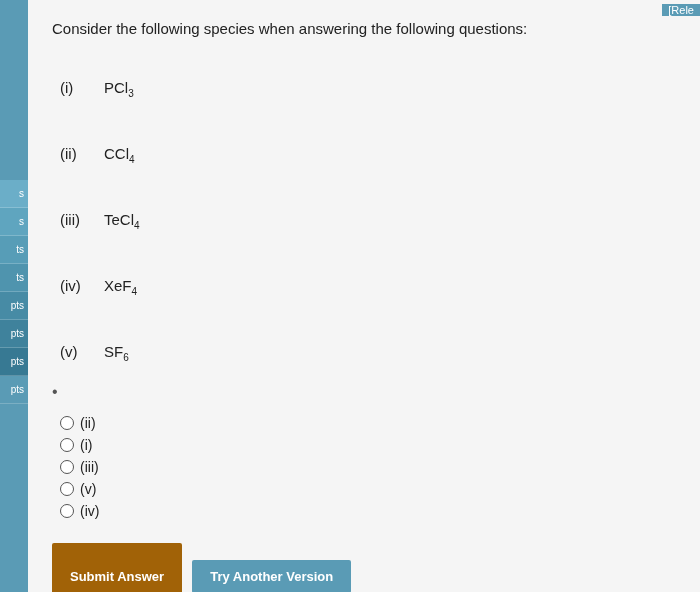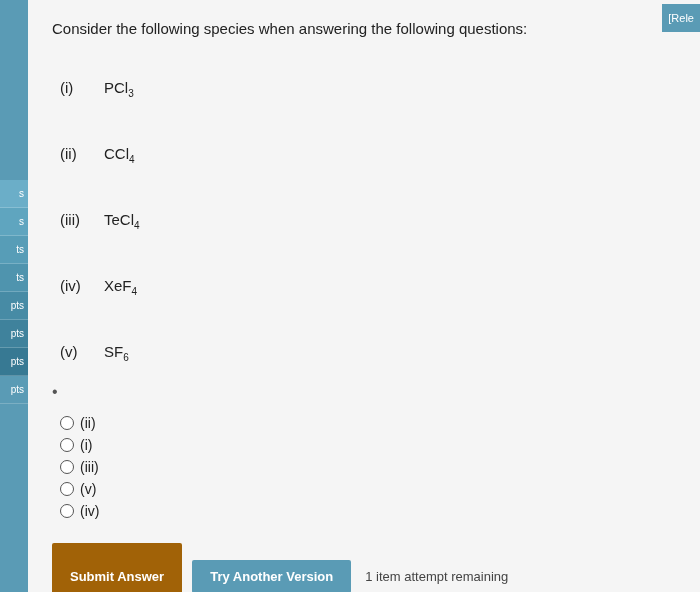--- a/index.html
+++ b/index.html
@@ -59,21 +59,21 @@
       overflow: hidden;
     }
 
     .top-right-link {
       position: absolute;
       top: 4px;
       right: 0;
       background-color: #5a9bb5;
       color: white;
       font-size: 11px;
-      padding: 8px 6px;
+      padding: 0 6px;
       cursor: pointer;
     }
 
     .question-text {
       font-size: 15px;
       color: #222;
       margin-bottom: 4px;
       line-height: 1.4;
     }
 
@@ -259,15 +259,14 @@
     </label>
     <label class="radio-option">
       <div class="radio-circle"></div>
       <span>(iv)</span>
     </label>
   </div>
 
   <div class="action-bar">
     <button class="btn-submit">Submit Answer</button>
     <button class="btn-try">Try Another Version</button>
-    <span class="attempt-text">1 item attempt remaining</span>
   </div>
 </div>
 
 </body></html>

